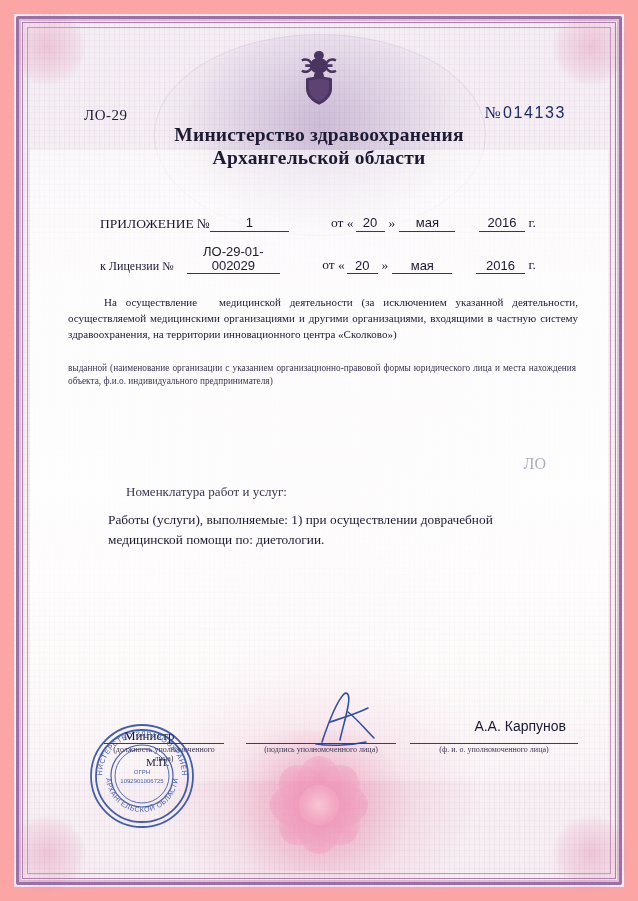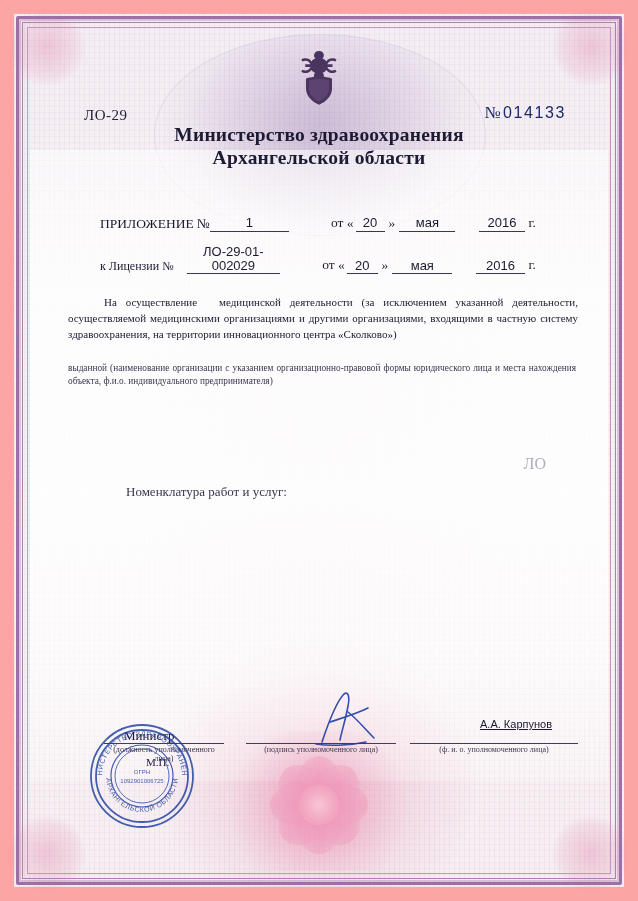--- a/index.html
+++ b/index.html
@@ -286,26 +286,25 @@
     top: 510px;
     font-size: 13.3px;
     line-height: 1.5;
     text-align: left;
     color: #1b1930;
   }
 
   
   .sig-name {
     position: absolute;
-    right: 86px;
+    right: 72px;
     top: 718px;
-    font-size: 11px;
+    font-size: 14px;
     color: #1b1930;
     font-family: "Liberation Sans", sans-serif;
-    text-decoration: underline;
   }
   .sig-title {
     position: absolute;
     left: 124px;
     top: 728px;
     font-size: 13px;
     color: #1b1930;
   }
   .sig-line {
     position: absolute;
@@ -451,20 +450,21 @@
     </div>
 
     <div class="hint hint-1">выданной (наименование организации с указанием организационно-правовой формы юридического лица и места нахождения объекта, ф.и.о. индивидуального предпринимателя)</div>
 
 
 
     <div class="faint-mark">ЛО</div>
 
     <div class="nomen-label">Номенклатура работ и услуг:</div>
 
+    <div class="works">Работы (услуги), выполняемые: 1) при осуществлении доврачебной медицинской помощи по: диетологии.</div>
 
     <div class="handsign">
       <svg width="110" height="62" viewBox="0 0 110 62" xmlns="http://www.w3.org/2000/svg">
         <g fill="none" stroke="#1d3fa0" stroke-width="1.6" stroke-linecap="round">
           <path d="M22 54 C 30 30, 38 12, 44 6 C 48 3, 50 8, 48 18 C 46 30, 42 42, 40 52"></path>
           <path d="M30 34 C 42 30, 56 26, 68 20"></path>
           <path d="M48 24 C 58 32, 66 42, 74 50"></path>
           <path d="M16 56 C 28 58, 48 58, 66 54"></path>
         </g>
       </svg>

